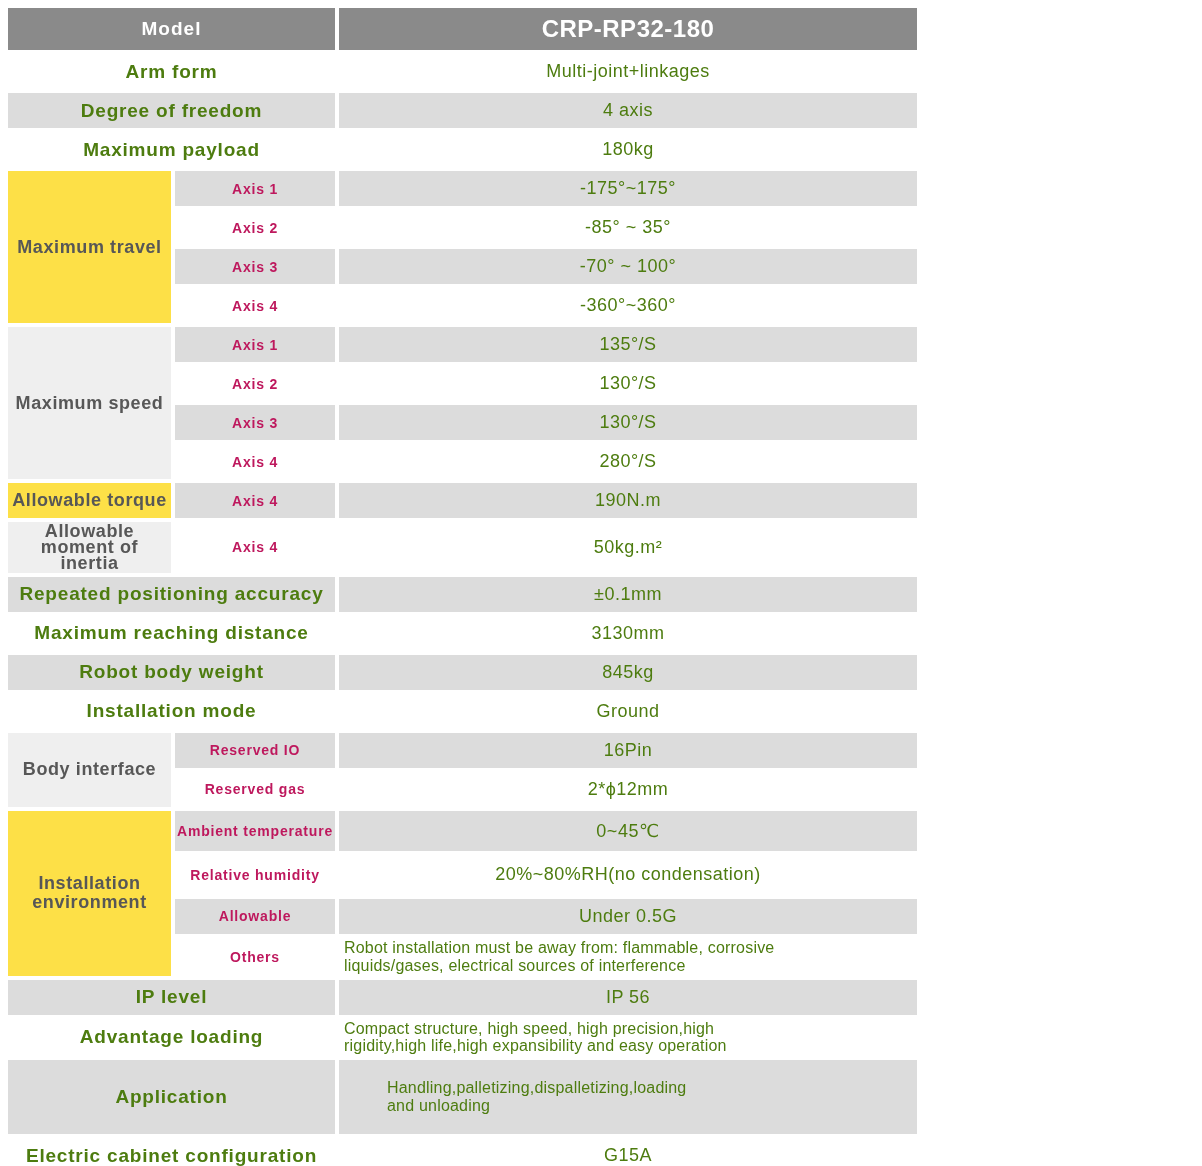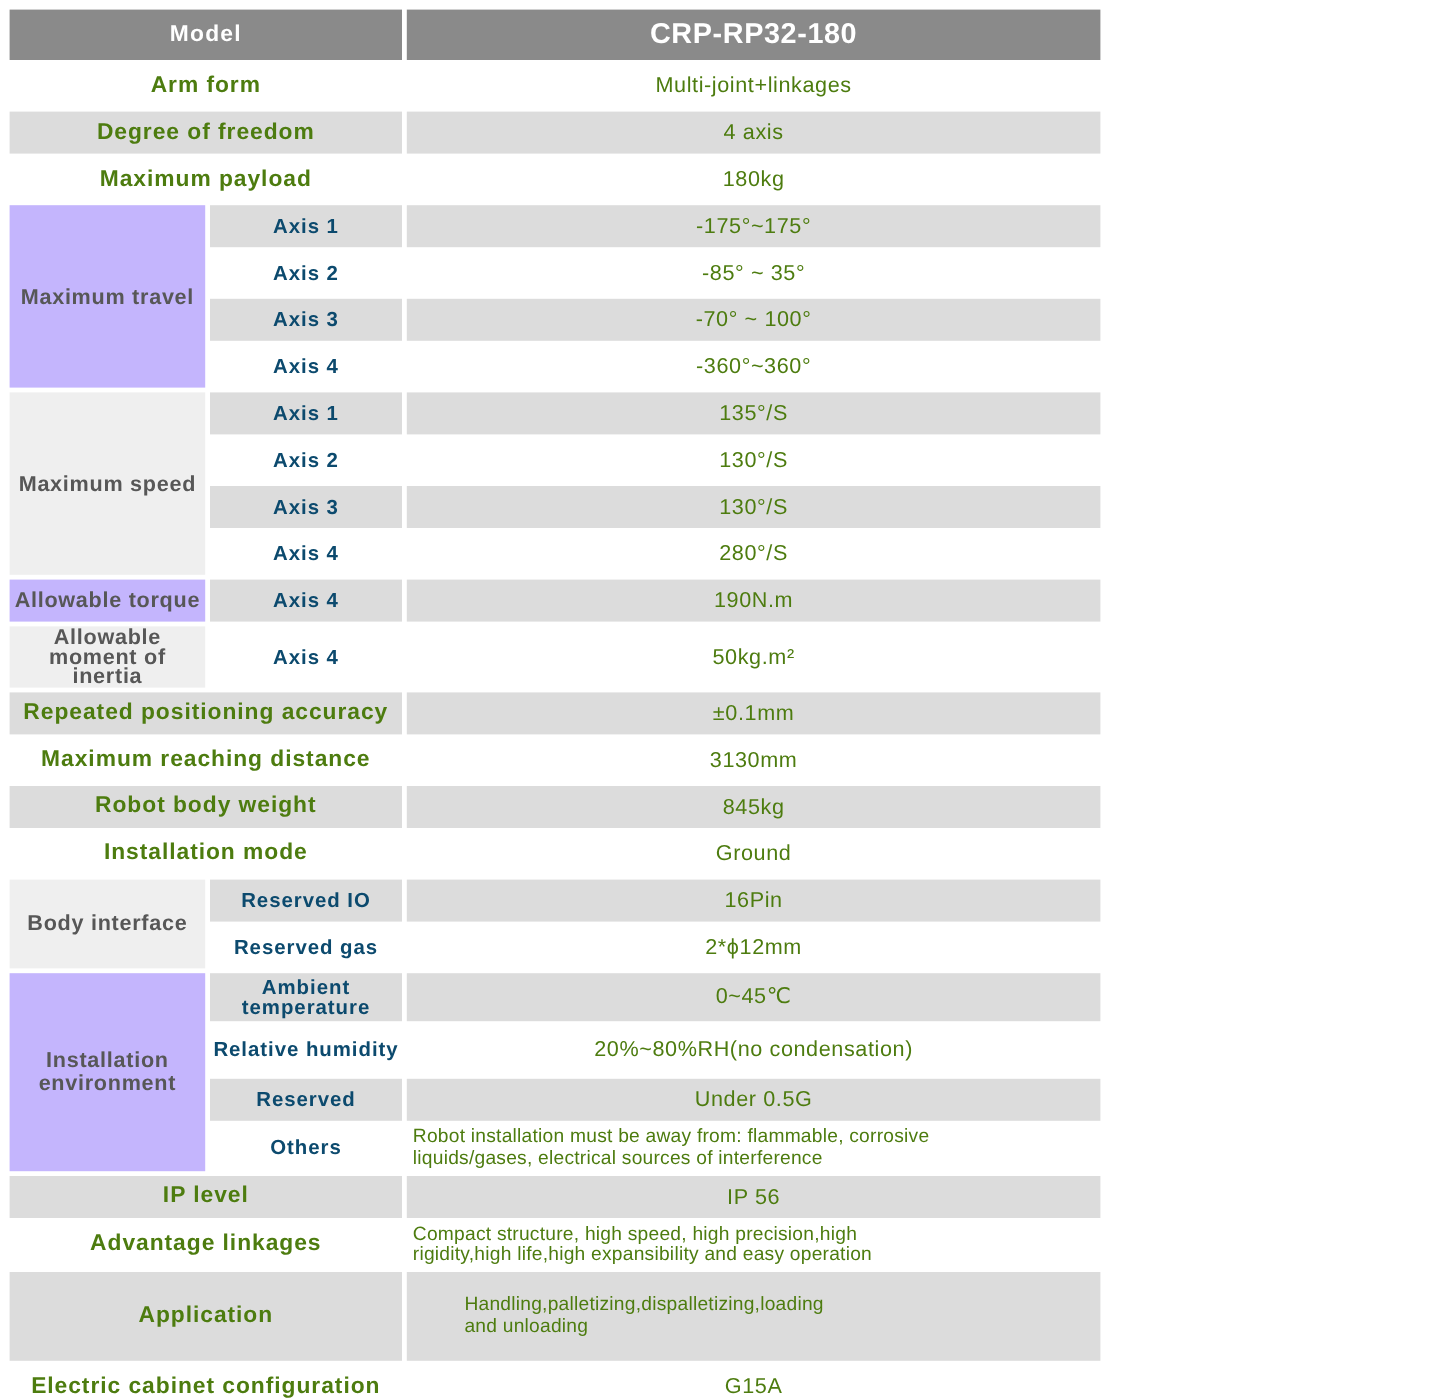--- a/index.html
+++ b/index.html
@@ -32,27 +32,27 @@
   
   td.lbl{
     color:#4d7c0f;font-weight:bold;font-size:19px;
     letter-spacing:0.8px;white-space:nowrap;
   }
   
   td.cat{
     color:#575757;font-weight:bold;font-size:18px;
     letter-spacing:0.6px;line-height:1.05;
   }
-  td.cat.dark{background:#c4b5fd;}
+  td.cat.dark{background:#fde047;}
   td.cat.light{background:#efefef;}
   td.cat.tight{line-height:0.9;margin-left:27px;}
 
   
   td.sub{
-    color:#0c4a6e;font-weight:bold;font-size:17px;
+    color:#be185d;font-weight:bold;font-size:14px;
     letter-spacing:0.8px;line-height:1.0;
   }
   
   td.val{
     color:#4d7c0f;font-size:18px;letter-spacing:0.5px;
   }
   td.val.sm{
     font-size:16px;letter-spacing:0.2px;line-height:1.12;
     text-align:left;padding-left:5px;
   }
@@ -174,38 +174,38 @@
   <tr class="g h-40">
     <td class="cat dark" rowspan="4">Installation environment</td>
     <td class="sub">Ambient temperature</td>
     <td class="val">0~45℃</td>
   </tr>
   <tr class="h-40">
     <td class="sub">Relative humidity</td>
     <td class="val">20%~80%RH(no condensation)</td>
   </tr>
   <tr class="g">
-    <td class="sub">Reserved</td>
+    <td class="sub">Allowable</td>
     <td class="val">Under 0.5G</td>
   </tr>
   <tr class="h-38">
     <td class="sub">Others</td>
     <td class="val sm">
       <div class="ln">Robot installation must be away from: flammable, corrosive</div>
       <div class="ln">liquids/gases, electrical sources of interference</div>
     </td>
   </tr>
 
   <tr class="g">
     <td class="lbl" colspan="2">IP level</td>
     <td class="val">IP 56</td>
   </tr>
 
   <tr>
-    <td class="lbl" colspan="2">Advantage linkages</td>
+    <td class="lbl" colspan="2">Advantage loading</td>
     <td class="val sm">
       <div class="ln">Compact structure, high speed, high precision,high</div>
       <div class="ln">rigidity,high life,high expansibility and easy operation</div>
     </td>
   </tr>
 
   <tr class="g h-74">
     <td class="lbl" colspan="2">Application</td>
     <td class="val sm indent">
       <div class="ln">Handling,palletizing,dispalletizing,loading</div>

